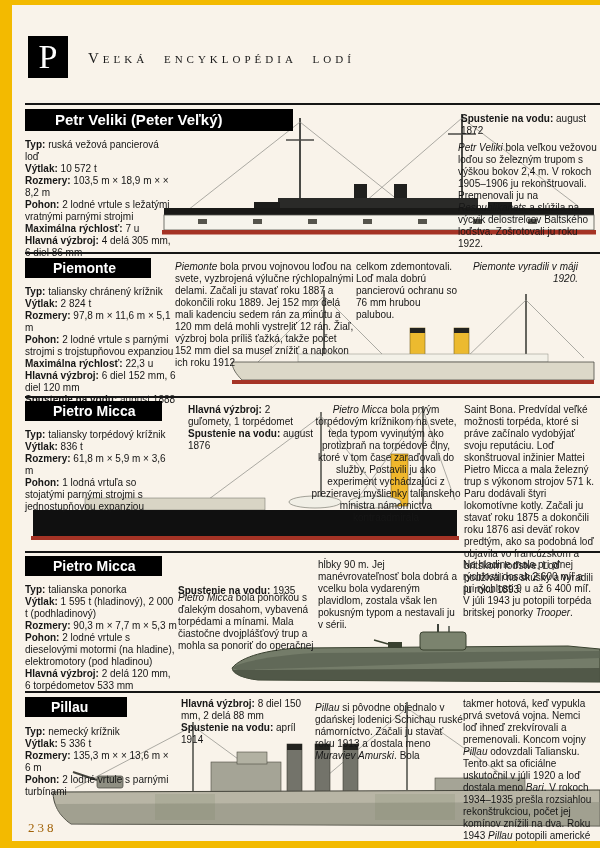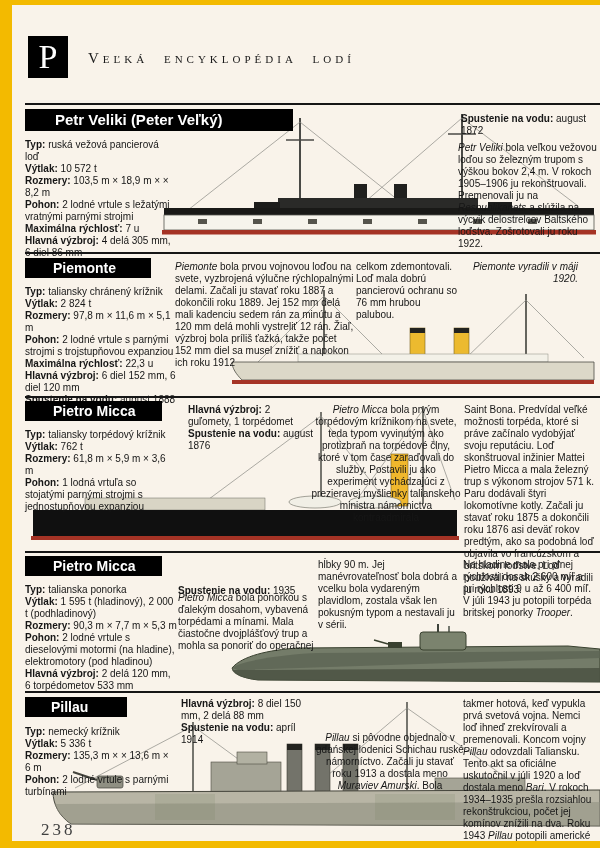--- a/index.html
+++ b/index.html
@@ -12,22 +12,22 @@
   .logo { position:absolute; left:28px; top:36px; width:40px; height:42px; background:#000; color:#fff;
           font-family:"Liberation Serif",serif; font-size:34px; line-height:42px; text-align:center; z-index:4; }
   .book-title { position:absolute; left:88px; top:50px; font-family:"Liberation Serif",serif; font-size:15px;
           font-variant:small-caps; letter-spacing:4px; word-spacing:8px; color:#1a1a1a; z-index:4; }
   .rule { position:absolute; left:25px; width:575px; height:2px; background:#161616; z-index:3; }
   .tbar { position:absolute; background:#000; color:#fff; font-weight:700; z-index:4; white-space:nowrap; }
   .t { position:absolute; font-size:10px; line-height:12px; color:#161616; z-index:2; }
   .t p { margin:0; }
   .ship { position:absolute; z-index:1; }
   .ship svg { display:block; width:100%; height:100%; }
-  .pagenum { position:absolute; left:41px; top:820px; font-family:"Liberation Serif",serif; font-size:17px;
-          letter-spacing:3px; color:#404040; z-index:4; }
+  .pagenum { position:absolute; left:28px; top:820px; font-family:"Liberation Serif",serif; font-size:13px;
+          letter-spacing:3px; color:#a16207; z-index:4; }
 </style>
 </head>
 <body>
 
 <div class="page">
 
   <div class="bar top"></div>
   <div class="bar left"></div>
   <div class="bar bottom"></div>
 
@@ -113,21 +113,21 @@
         <path d="M4,92 L366,92 L366,110 L14,110 C8,104 4,98 4,92 Z" fill="#dcd8c8" stroke="#4c4c44" stroke-width="0.8"></path>
         <rect x="4" y="110" width="362" height="4" fill="#a53325"></rect>
       </svg>
     </div>
   </section>
 
   <section>
     <div class="tbar" style="left:25px;top:401px;width:137px;height:20px;line-height:20px;font-size:14px;padding-left:28px">Pietro Micca</div>
     <div class="t" style="left:25px;top:429px;width:150px">
       <p><span style="font-weight: 700;">Typ: </span><span>taliansky torpédový krížnik</span></p>
-        <p><span style="font-weight: 700;">Výtlak: </span><span>762 t</span></p>
+        <p><span style="font-weight: 700;">Výtlak: </span><span>836 t</span></p>
       <p><span style="font-weight: 700;">Rozmery: </span><span>61,8 m × 5,9 m × 3,6 m</span></p>
         <p><span style="font-weight: 700;">Pohon: </span><span>1 lodná vrtuľa so stojatými parnými strojmi s jednostupňovou expanziou</span></p>
     </div>
     <div class="t" style="left:188px;top:404px;width:128px">
       <p><span style="font-weight: 700;">Hlavná výzbroj: </span><span>2 guľomety, 1 torpédomet</span></p>
         <p><span style="font-weight: 700;">Spustenie na vodu: </span><span>august 1876</span></p>
     </div>
     <div class="t" style="left:310px;top:404px;width:152px;text-align:center"><span style="font-style: italic;">Pietro Micca</span><span> bola prvým torpédovým krížnikom na svete, teda typom vyvinutým ako protizbraň na torpédové člny, ktoré v tom čase zaraďovali do služby. Postavili ju ako experiment vychádzajúci z prezieravej myšlienky talianskeho ministra námornictva kontraadmirála</span></div>
     <div class="t" style="left:464px;top:404px;width:132px"><span>Saint Bona. Predvídal veľké možnosti torpéda, ktoré si práve začínalo vydobýjať svoju reputáciu. Loď skonštruoval inžinier Mattei Pietro Micca a mala železný trup s výkonom strojov 571 k. Paru dodávali štyri lokomotívne kotly. Začali ju stavať roku 1875 a dokončili roku 1876 asi deväť rokov predtým, ako sa podobná loď objavila vo francúzskom a britskom loďstve. Loď používali na skúšky a vyradili ju roku 1893.</span></div>
     <div class="ship" style="left:25px;top:402px;width:440px;height:150px">
@@ -180,21 +180,21 @@
     <div class="t" style="left:25px;top:726px;width:150px">
       <p><span style="font-weight: 700;">Typ: </span><span>nemecký krížnik</span></p>
         <p><span style="font-weight: 700;">Výtlak: </span><span>5 336 t</span></p>
       <p><span style="font-weight: 700;">Rozmery: </span><span>135,3 m × × 13,6 m × 6 m</span></p>
         <p><span style="font-weight: 700;">Pohon: </span><span>2 lodné vrtule s parnými turbínami</span></p>
     </div>
     <div class="t" style="left:181px;top:698px;width:128px">
       <p><span style="font-weight: 700;">Hlavná výzbroj: </span><span>8 diel 150 mm, 2 delá 88 mm</span></p>
         <p><span style="font-weight: 700;">Spustenie na vodu: </span><span>apríl 1914</span></p>
     </div>
-    <div class="t" style="left:315px;top:732px;width:150px;text-align:center"><span style="font-style: italic;">Pillau</span><span> si pôvodne objednalo v gdańskej lodenici Schichau ruské námorníctvo. Začali ju stavať roku 1913 a dostala meno </span><span style="font-style: italic;">Muraviev Amurski</span><span>. Bola</span></div>
+    <div class="t" style="left:315px;top:702px;width:150px;"><span style="font-style: italic;">Pillau</span><span> si pôvodne objednalo v gdańskej lodenici Schichau ruské námorníctvo. Začali ju stavať roku 1913 a dostala meno </span><span style="font-style: italic;">Muraviev Amurski</span><span>. Bola</span></div>
     <div class="t" style="left:463px;top:698px;width:133px"><span>takmer hotová, keď vypukla prvá svetová vojna. Nemci loď ihneď zrekvírovali a premenovali. Koncom vojny </span><span style="font-style: italic;">Pillau</span><span> odovzdali Taliansku. Tento akt sa oficiálne uskutočnil v júli 1920 a loď dostala meno </span><span style="font-style: italic;">Bari</span><span>. V rokoch 1934–1935 prešla rozsiahlou rekonštrukciou, počet jej komínov znížili na dva. Roku 1943 </span><span style="font-style: italic;">Pillau</span><span> potopili americké bombardovacie lietadlá.</span></div>
     <div class="ship" style="left:15px;top:700px;width:585px;height:138px">
       <svg viewBox="0 0 585 138">
         <line x1="178" y1="22" x2="178" y2="92" stroke="#55554f" stroke-width="1.6"></line>
         <line x1="392" y1="2" x2="392" y2="90" stroke="#55554f" stroke-width="1.6"></line>
         <line x1="178" y1="26" x2="60" y2="88" stroke="#8a8a84" stroke-width="0.7"></line>
         <line x1="178" y1="26" x2="260" y2="86" stroke="#8a8a84" stroke-width="0.7"></line>
         <line x1="392" y1="8" x2="300" y2="86" stroke="#8a8a84" stroke-width="0.7"></line>
         <line x1="392" y1="8" x2="500" y2="84" stroke="#8a8a84" stroke-width="0.7"></line>
         <rect x="272" y="44" width="15" height="48" fill="#73736a" stroke="#3c3c34" stroke-width="0.6"></rect>

